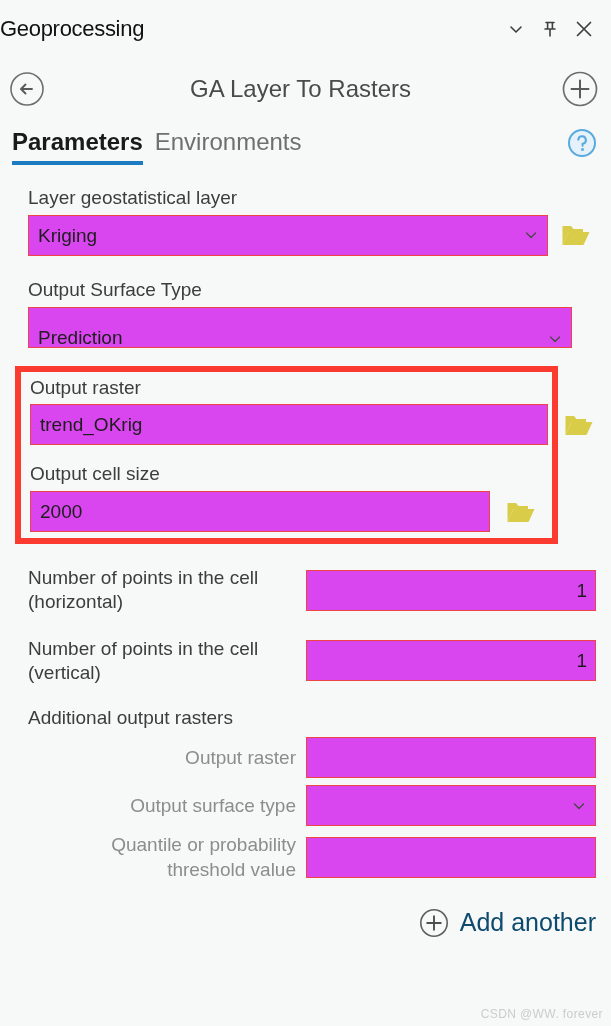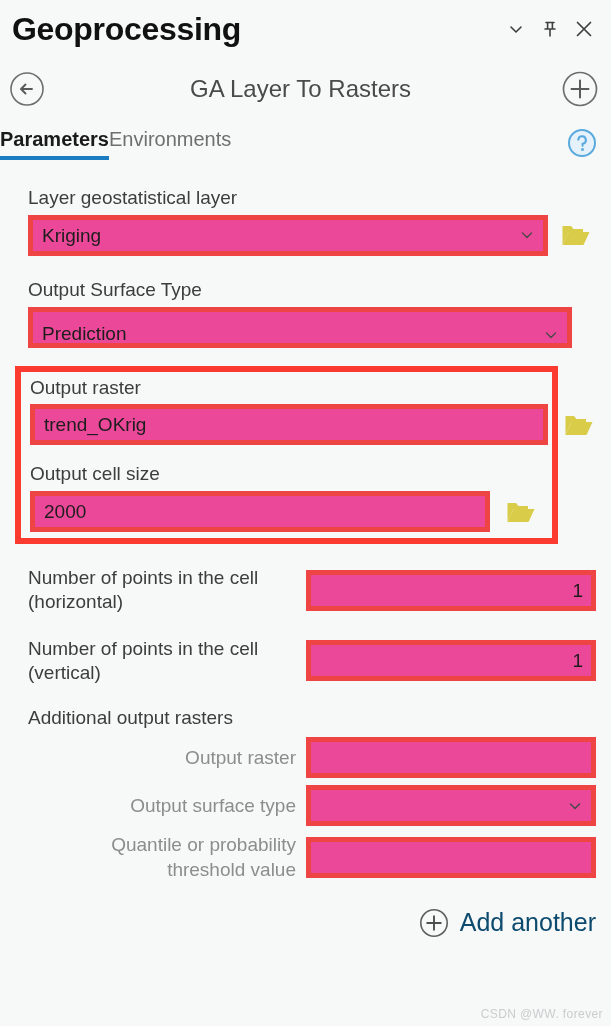--- a/index.html
+++ b/index.html
@@ -18,24 +18,23 @@
 
   
   .titlebar {
     position: absolute;
     top: 0; left: 0;
     width: 611px; height: 58px;
     display: flex;
     align-items: center;
   }
   .panel-title {
-    font-size: 32px;
-    font-weight: 700;
+    font-size: 22px;
+    font-weight: 400;
     color: #111111;
-    margin-left: 12px;
     letter-spacing: -0.3px;
     line-height: 1;
   }
   .titlebar-spacer { flex: 1 1 auto; }
   .win-btn {
     width: 34px; height: 34px;
     display: flex;
     align-items: center;
     justify-content: center;
     color: #3f3f3f;
@@ -67,22 +66,23 @@
 
   
   .tabs {
     position: absolute;
     top: 128px; left: 0;
     width: 611px; height: 50px;
     display: flex;
     align-items: flex-start;
   }
   .tab {
-    font-size: 20px;
+    font-size: 24px;
     padding: 0 0 9px 0;
+    margin-left: 12px;
     color: #6f6f6f;
     position: relative;
   }
   .tab.active {
     color: #1a1a1a;
     font-weight: bold;
   }
   .tab.active::after {
     content: "";
     position: absolute;
@@ -111,22 +111,22 @@
     line-height: 1.25;
   }
   .row {
     display: flex;
     align-items: center;
     margin-left: 28px;
   }
   .textbox {
     box-sizing: border-box;
     height: 41px;
-    background: #ec4899;
-    border: 5px solid #ef4444;
+    background: #d946ef;
+    border: 1px solid #ef4444;
     display: flex;
     align-items: center;
     padding: 0 8px 0 9px;
     font-size: 19px;
     color: #1d1d1d;
   }
   .textbox .val { flex: 1 1 auto; line-height: 1; }
   .textbox .val.right { text-align: right; }
   .chev {
     flex: 0 0 auto;

